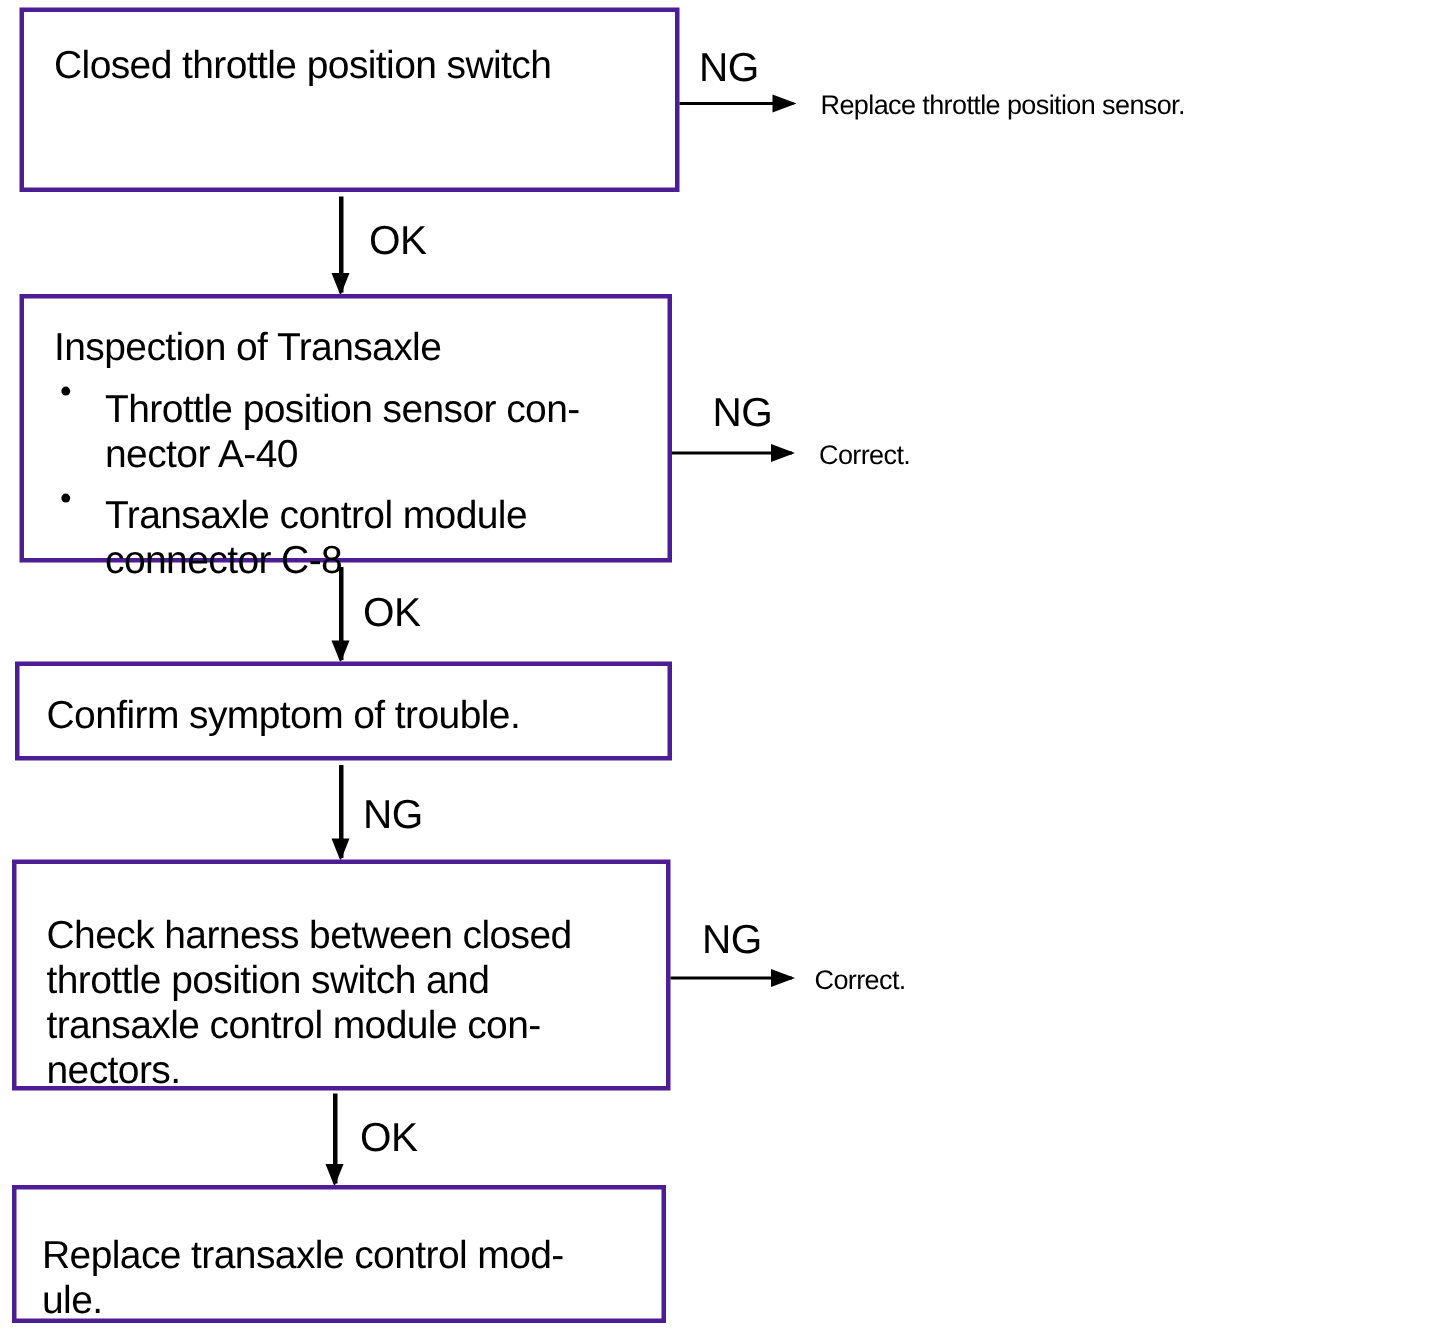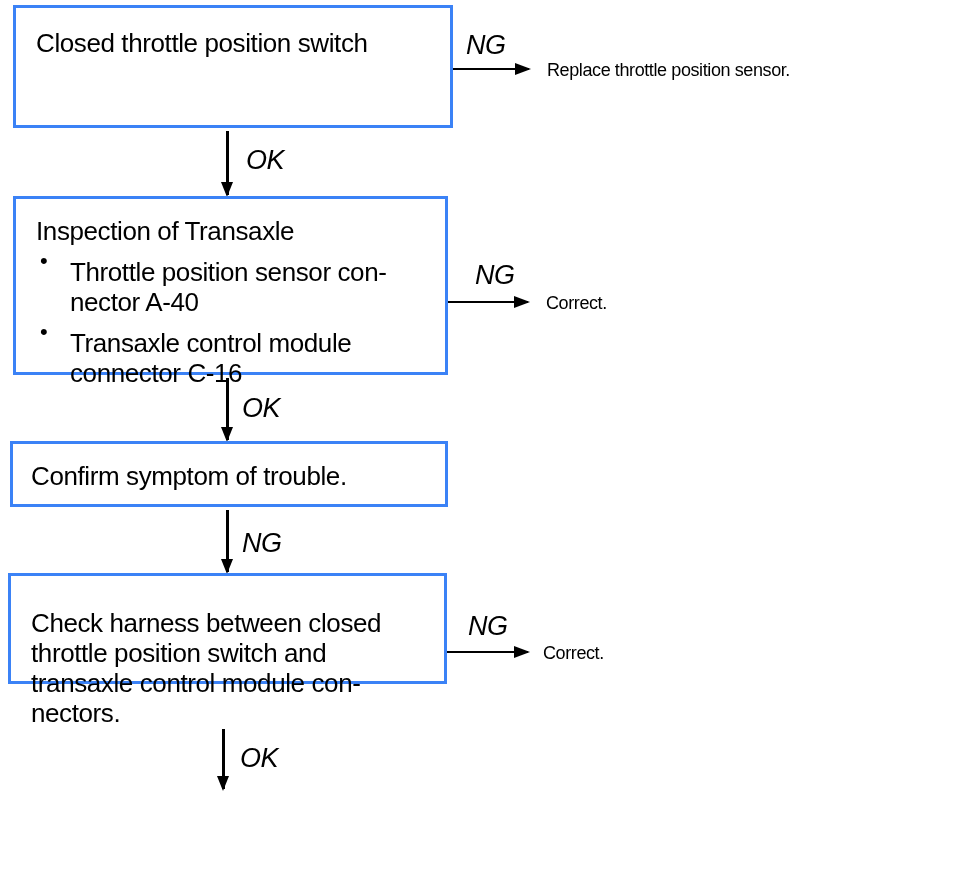--- a/index.html
+++ b/index.html
@@ -11,21 +11,21 @@
     position: relative;
     width: 960px;
     height: 892px;
     background: #ffffff;
     font-family: "Liberation Sans", "DejaVu Sans", sans-serif;
     color: #000000;
     overflow: hidden;
   }
   .box {
     position: absolute;
-    border: 3px solid #3b82f6;
+    border: 3px solid #4c1d95;
     background: #ffffff;
     box-sizing: border-box;
   }
   .box-text {
     font-size: 26px;
     line-height: 30px;
     letter-spacing: -0.4px;
     color: #000000;
   }
   .multiline { white-space: pre-line; margin-top: 11px; }
@@ -41,21 +41,20 @@
     font-size: 22px;
     line-height: 30px;
     padding-left: 4px;
   }
   .lbl {
     position: absolute;
     font-size: 27px;
     line-height: 28px;
     letter-spacing: -0.4px;
     color: #000000;
-    font-style: italic;
   }
   .action-text {
     position: absolute;
     font-size: 18px;
     line-height: 30px;
     letter-spacing: -0.4px;
     color: #000000;
   }
   .varrow { position: absolute; width: 3px; }
   .varrow .shaft {
@@ -113,21 +112,21 @@
   <div class="box" style="left:13px; top:196px; width:435px; height:179px; padding:17px 14px 0 20px;">
     <div class="box-text">Inspection of Transaxle</div>
     <div class="bullet-row">
       <span class="bullet-glyph">•</span>
       <span class="box-text multiline">Throttle position sensor con-
 nector A-40</span>
     </div>
     <div class="bullet-row">
       <span class="bullet-glyph">•</span>
       <span class="box-text multiline">Transaxle control module
-connector C-16</span>
+connector C-8</span>
     </div>
   </div>
 
   <div class="harrow" style="left:448px; top:301px; width:80px;">
     <div class="shaft"></div>
     <div class="head"></div>
   </div>
   <div class="lbl" style="left:475px; top:261px;">NG</div>
   <div class="action-text" style="left:546px; top:288px;">Correct.</div>
 
@@ -140,34 +139,38 @@
   <div class="box" style="left:10px; top:441px; width:438px; height:66px; padding:17px 14px 0 18px;">
     <div class="box-text">Confirm symptom of trouble.</div>
   </div>
 
   <div class="varrow" style="left:226px; top:510px; height:62px;">
     <div class="shaft"></div>
     <div class="head"></div>
   </div>
   <div class="lbl" style="left:242px; top:529px;">NG</div>
 
-  <div class="box" style="left:8px; top:573px; width:439px; height:111px; padding:21px 14px 0 20px;">
+  <div class="box" style="left:8px; top:573px; width:439px; height:154px; padding:21px 14px 0 20px;">
     <div class="box-text multiline">Check harness between closed
 throttle position switch and
 transaxle control module con-
 nectors.</div>
   </div>
 
   <div class="harrow" style="left:447px; top:651px; width:81px;">
     <div class="shaft"></div>
     <div class="head"></div>
   </div>
   <div class="lbl" style="left:468px; top:612px;">NG</div>
   <div class="action-text" style="left:543px; top:638px;">Correct.</div>
 
   <div class="varrow" style="left:222px; top:729px; height:60px;">
     <div class="shaft"></div>
     <div class="head"></div>
   </div>
   <div class="lbl" style="left:240px; top:744px;">OK</div>
 
+  <div class="box" style="left:8px; top:790px; width:436px; height:92px; padding:17px 14px 0 17px;">
+    <div class="box-text multiline">Replace transaxle control mod-
+ule.</div>
+  </div>
 
 </div>
 
 </body></html>

